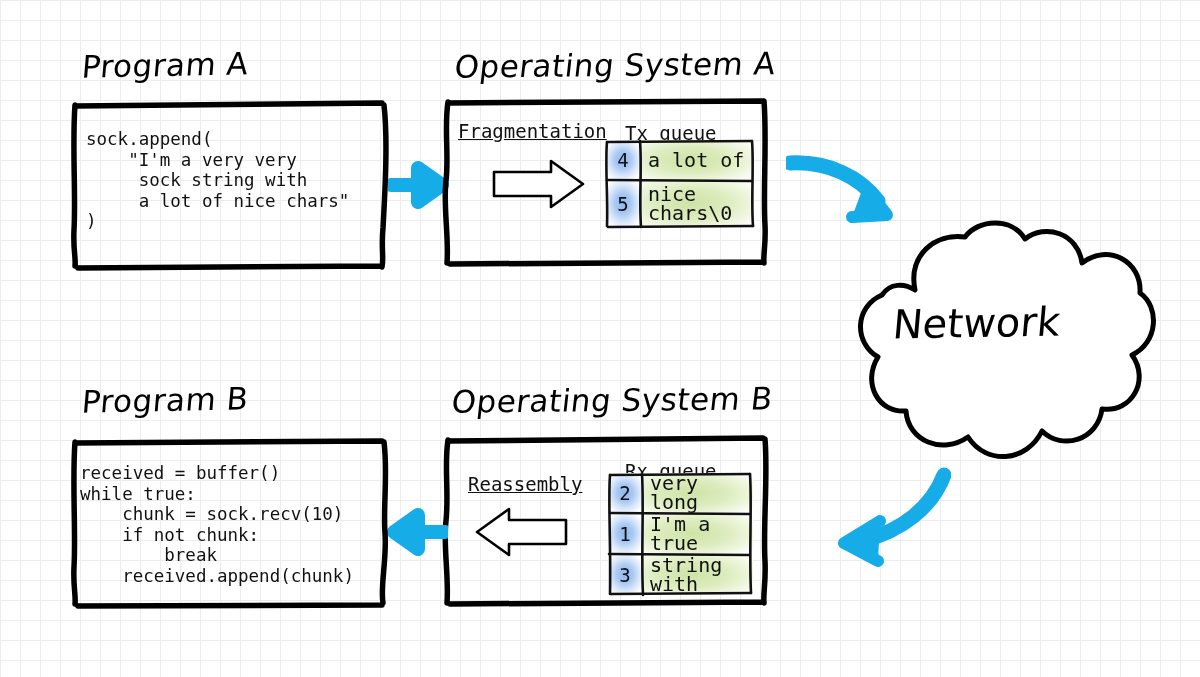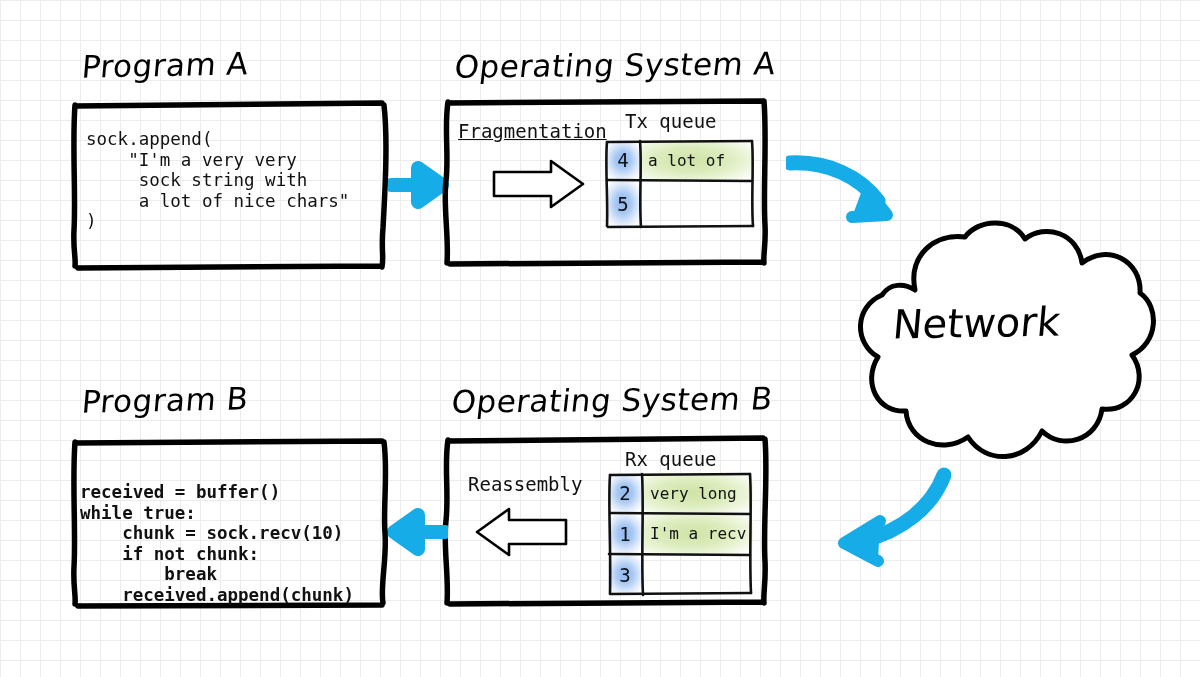--- a/index.html
+++ b/index.html
@@ -48,20 +48,21 @@
     white-space:pre;
     letter-spacing:0px;
   }
 
   
   .qlabel{
     font-family:"DejaVu Sans Mono", monospace;
     font-size:19px;
     color:#111;
     white-space:nowrap;
+    margin-top:12px;
   }
   .sidelabel{
     font-family:"DejaVu Sans Mono", monospace;
     font-size:19px;
     color:#111;
     white-space:nowrap;
   }
 
   
   .qtable{position:absolute;}
@@ -71,21 +72,21 @@
     display:flex;align-items:center;justify-content:center;
     font-family:"DejaVu Sans Mono", monospace;
     font-size:19px;color:#111;
     background:radial-gradient(ellipse 62% 58% at 50% 50%, #8fb7ef 0%, #a9c9f3 38%, #d8e6fa 68%, #ffffff 100%);
   }
   .qtxt{
     flex:1;
     display:flex;align-items:center;
     padding:3px 6px 3px 8px;
     font-family:"DejaVu Sans Mono", monospace;
-    font-size:16px;line-height:19px;color:#111;
+    font-size:20px;line-height:19px;color:#111;
     white-space:pre-line;
     background:radial-gradient(ellipse 70% 70% at 45% 50%, #cfe3a6 0%, #dcecbd 45%, #eef6de 75%, #ffffff 100%);
   }
   .qlines{position:absolute;left:0;top:0;overflow:visible;}
 
   
   .cloudtext{
     font-family:"DejaVu Sans", sans-serif;
     font-size:40px;
     color:#000;
@@ -139,20 +140,22 @@
 
   <div class="abs qlabel" style="left:625px; top:110px;">Tx queue</div>
 
   <div class="abs qtable" style="left:606px; top:140px; width:148px;">
     <div class="qrow" style="height:40px;">
       <div class="qnum">4</div>
       <div class="qtxt">a lot of</div>
     </div>
     <div class="qrow" style="height:47px;">
       <div class="qnum">5</div>
+      <div class="qtxt">nice
+chars\0</div>
     </div>
     <svg class="qlines" width="148" height="88" viewBox="0 0 148 88">
       <path d="M1,2 L146,1 M1,40 L146,41 M2,87 L147,86" fill="none" stroke="#111" stroke-width="2.6" stroke-linecap="round"></path>
       <path d="M1,2 C-1,22 2,58 1,86 M34,1 C36,26 33,60 35,87 M146,1 C148,24 145,60 147,86" fill="none" stroke="#111" stroke-width="2.6" stroke-linecap="round"></path>
     </svg>
   </div>
 
   <div class="abs" style="left:786px; top:145px;">
     <svg width="130" height="100" viewBox="0 0 130 100">
       <path d="M4,18 C42,16 74,32 92,56" fill="none" stroke="#16ace8" stroke-width="15" stroke-linecap="round"></path>
@@ -186,59 +189,60 @@
       <path d="M74,56 L38,78 L72,96" fill="#16ace8" stroke="#16ace8" stroke-width="12" stroke-linejoin="round" stroke-linecap="round"></path>
     </svg>
   </div>
 
   <div class="abs sketchbox" style="left:442px; top:435px; width:326px; height:172px;">
     <svg width="326" height="172" viewBox="0 0 326 172">
       <path d="M6,6 L321,3 M323,4 C326,40 321,92 323,126 C324,148 321,158 322,168 M321,167 L8,169 M6,5 C2,30 7,58 4,86 C1,110 7,142 5,168" fill="none" stroke="#000" stroke-width="5.5" stroke-linecap="round" stroke-linejoin="round"></path>
     </svg>
   </div>
 
-  <div class="abs sidelabel" style="left:468px; top:473px;">Reassembly</div>
+  <div class="abs sidelabel" style="left:468px; top:473px;text-decoration:underline;">Reassembly</div>
 
   <div class="abs" style="left:472px; top:504px;">
     <svg width="125" height="54" viewBox="0 0 125 54">
       <path d="M94,16 L37,16 L37,5 L5,28 L37,51 L37,40 L94,40 Z" fill="#ffffff" stroke="#000" stroke-width="2.6" stroke-linejoin="round"></path>
     </svg>
   </div>
 
   <div class="abs qlabel" style="left:625px; top:448px;">Rx queue</div>
 
   <div class="abs qtable" style="left:608px; top:473px; width:145px;">
     <div class="qrow" style="height:40px;">
       <div class="qnum">2</div>
       <div class="qtxt">very long</div>
     </div>
     <div class="qrow" style="height:41px;">
       <div class="qnum">1</div>
-      <div class="qtxt">I'm a recv</div>
+      <div class="qtxt">I'm a true</div>
     </div>
     <div class="qrow" style="height:41px;">
       <div class="qnum">3</div>
+      <div class="qtxt">string with</div>
     </div>
     <svg class="qlines" width="145" height="123" viewBox="0 0 145 123">
       <path d="M2,2 L142,1 M2,40 L142,41 M1,81 L142,82 M3,121 L143,120" fill="none" stroke="#111" stroke-width="2.6" stroke-linecap="round"></path>
       <path d="M2,2 C0,28 3,68 2,121 M34,1 C36,34 33,84 35,122 M142,1 C144,30 141,80 143,120" fill="none" stroke="#111" stroke-width="2.6" stroke-linecap="round"></path>
     </svg>
   </div>
 
   <div class="abs" style="left:386px; top:505px;">
     <svg width="62" height="54" viewBox="0 0 62 54">
       <path d="M59,27 L28,27 M32,10 L8,27 L32,44 Z" fill="#16ace8" stroke="#16ace8" stroke-width="14" stroke-linejoin="round" stroke-linecap="round"></path>
     </svg>
   </div>
 
   <div class="abs sketchbox" style="left:70px; top:437px; width:320px; height:172px;">
     <svg width="320" height="172" viewBox="0 0 320 172">
       <path d="M5,6 L312,4 M314,5 C318,36 313,70 315,96 C317,122 310,150 313,166 M312,168 L8,169 M5,5 C2,44 6,96 4,130 C3,150 6,158 5,167" fill="none" stroke="#000" stroke-width="5.5" stroke-linecap="round" stroke-linejoin="round"></path>
     </svg>
   </div>
-  <div class="abs code" style="left:80px; top:482px; width:310px;font-weight:bold;"><span>received = buffer()</span>
+  <div class="abs code" style="left:80px; top:463px; width:310px;"><span>received = buffer()</span>
 <span>while true:</span>
 <span>    chunk = sock.recv(10)</span>
 <span>    if not chunk:</span>
 <span>        break</span>
 <span>    received.append(chunk)</span></div>
 
 </div>
 
 </body></html>

